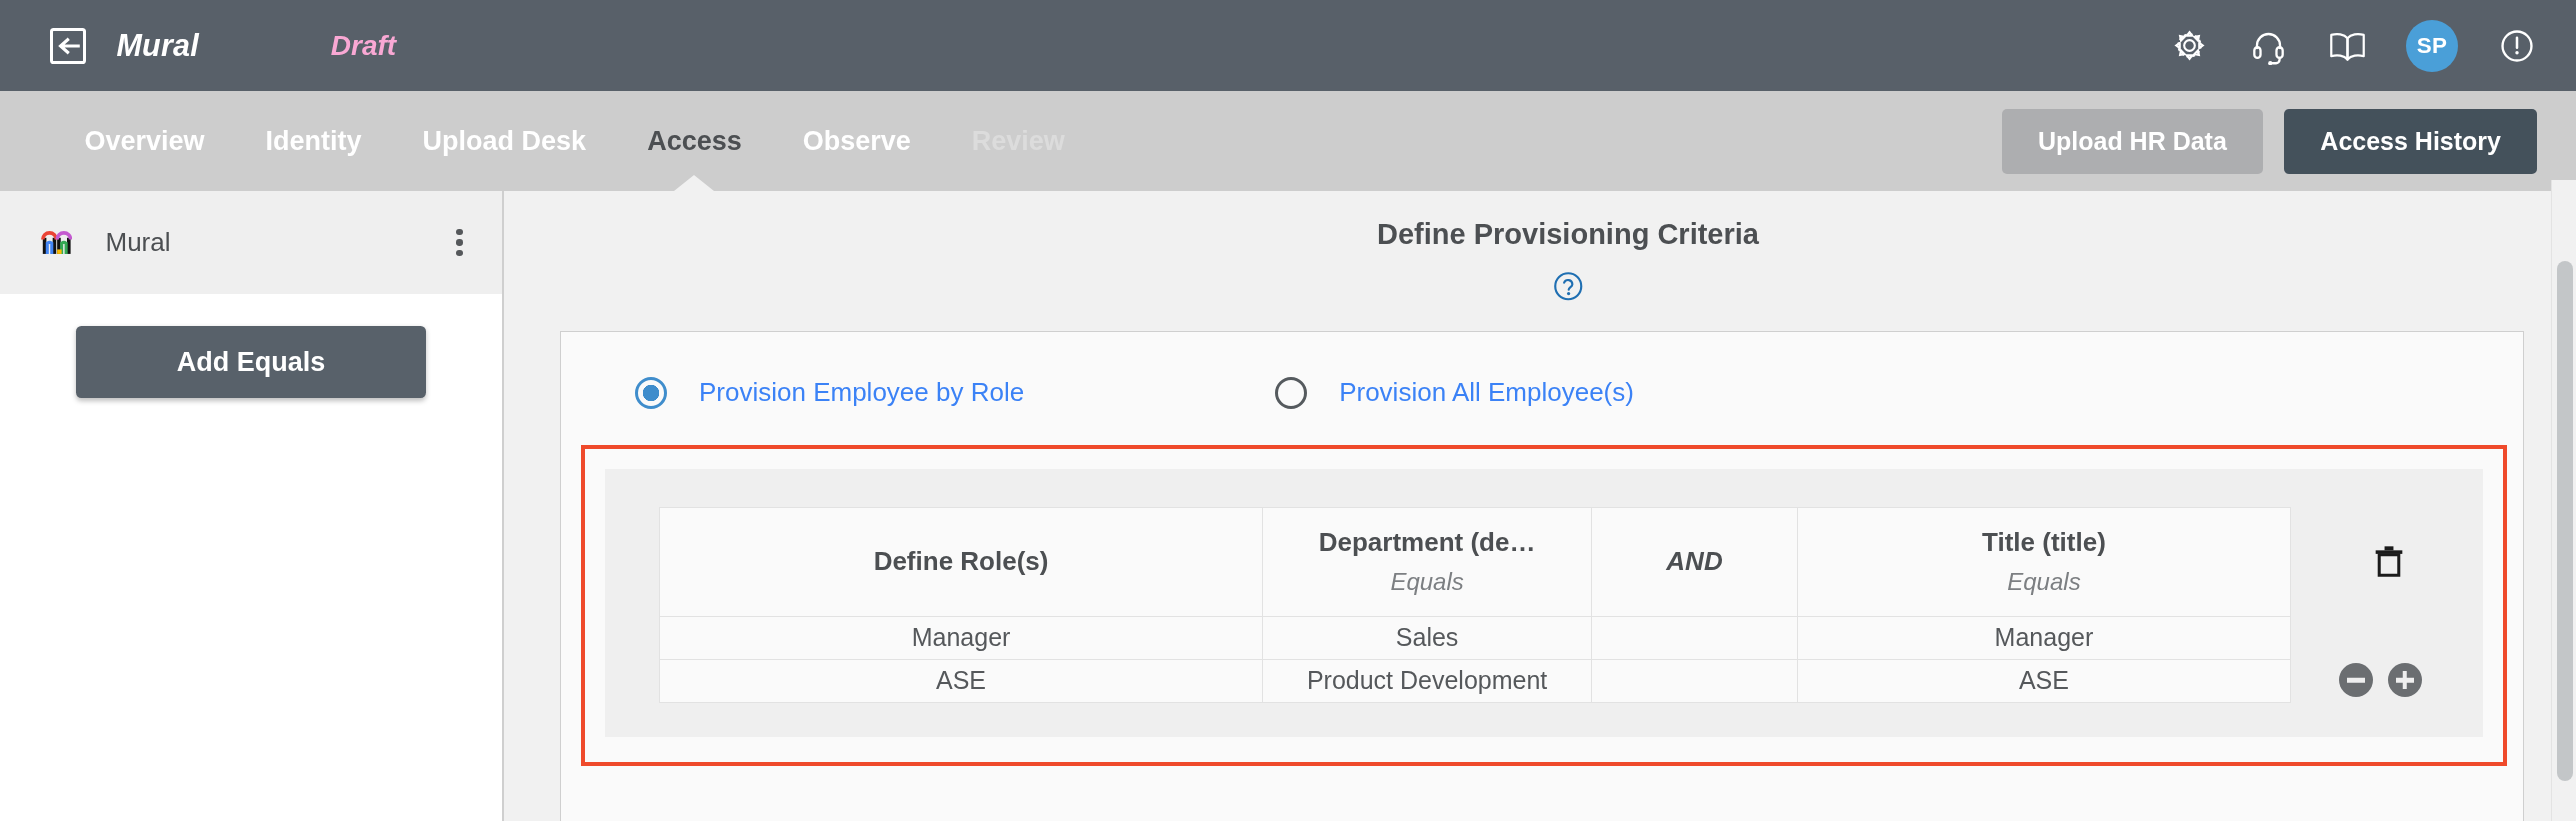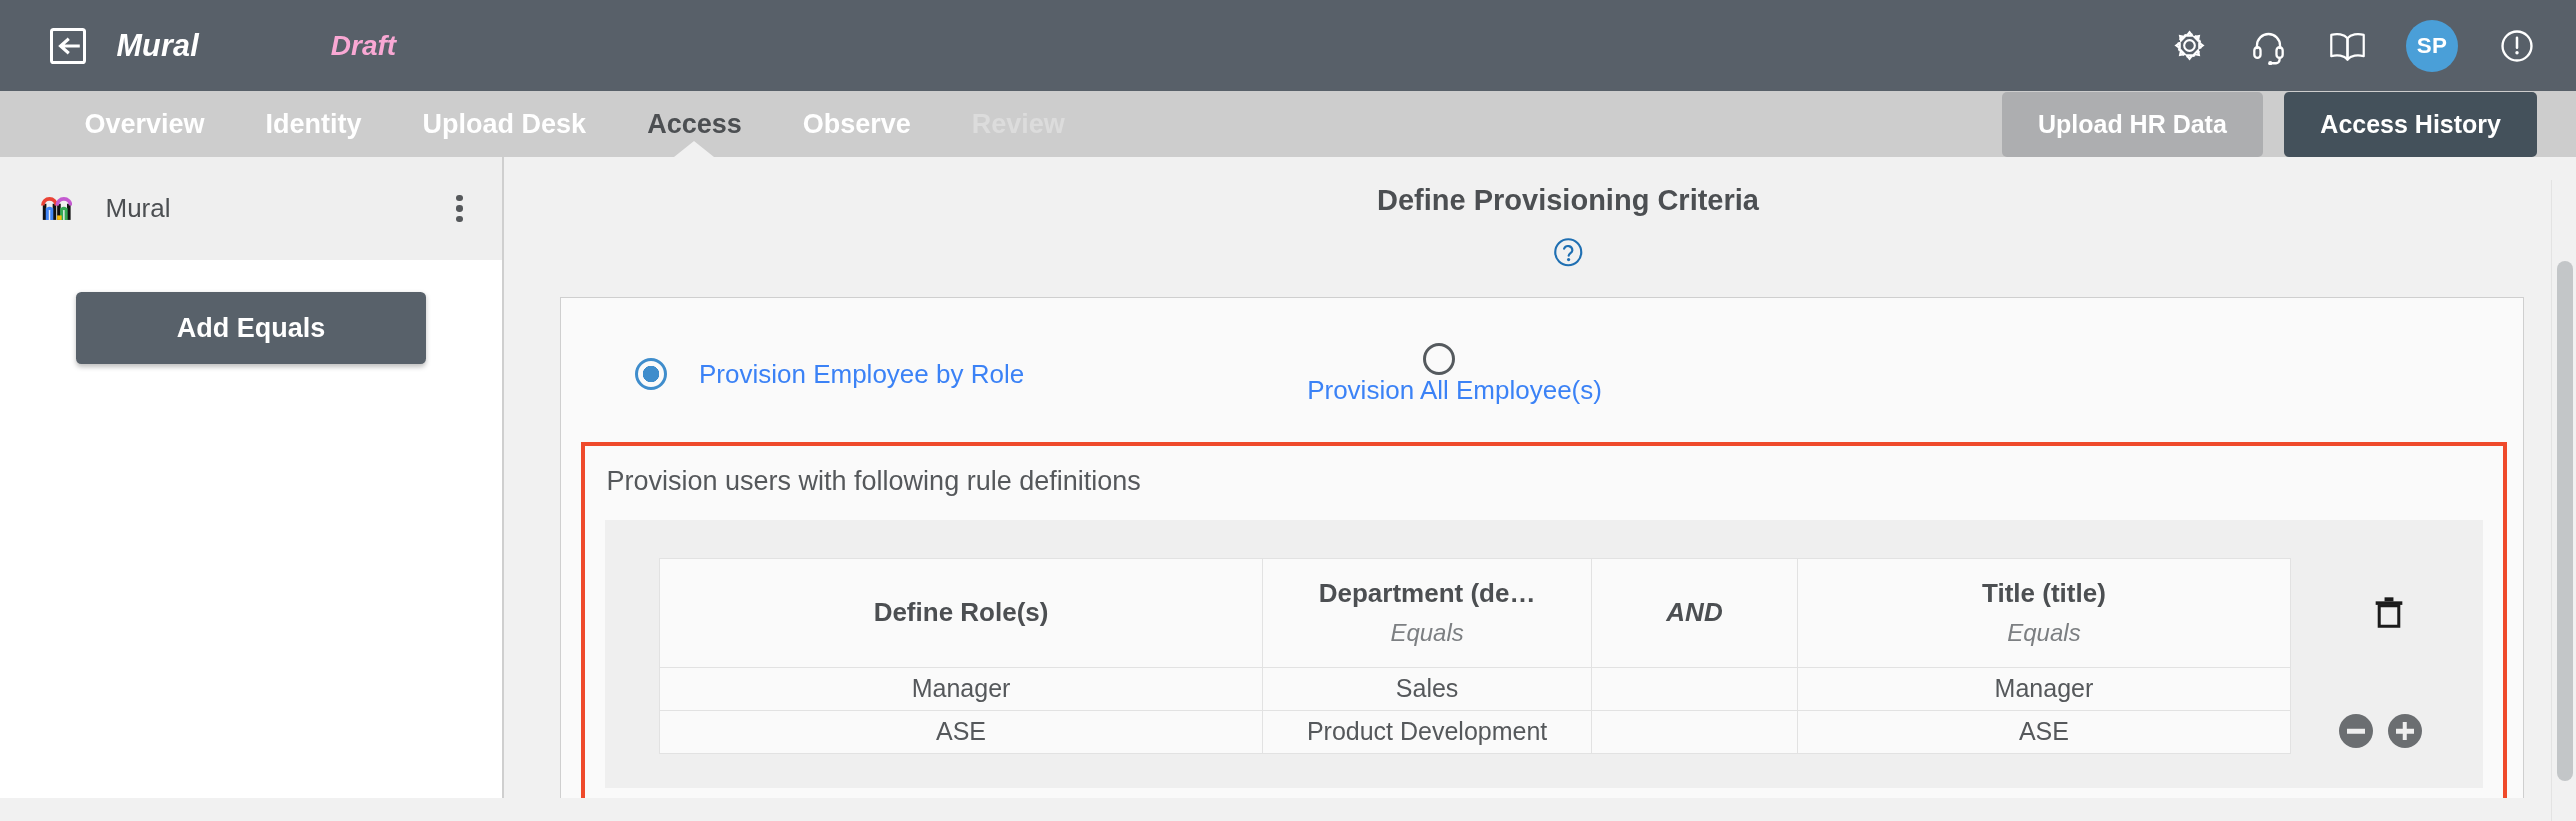--- a/index.html
+++ b/index.html
@@ -60,21 +60,21 @@
     background: #4a9fd8;
     color: #ffffff;
     font-size: 22.4px;
     font-weight: bold;
     display: flex; align-items: center; justify-content: center;
     letter-spacing: 0.4px;
   }
 
   
   .navbar {
-    height: 66px;
+    height: 100px;
     background: #cdcdcd;
     display: flex;
     align-items: center;
     padding: 0 39px 0 54px;
     position: relative;
   }
   .nav-tabs { display: flex; align-items: center; gap: 0; height: 100%; }
   .nav-tab {
     color: #ffffff;
     font-size: 27px;
@@ -171,21 +171,21 @@
   .card {
     background: #fafafa;
     border: 1.8px solid #cfcfcf;
     margin-right: 52px;
     min-height: 574px;
     padding-top: 45px;
   }
 
   .radio-row { display: flex; align-items: center; padding: 0 0 0 74px; margin-bottom: 36px; }
   .radio-opt { display: flex; align-items: center; cursor: pointer; }
-  .radio-opt.second { margin-left: 251px; flex-direction: column; }
+  .radio-opt.second { margin-left: 251px; }
   .radio {
     width: 32px; height: 32px;
     border-radius: 50%;
     border: 3.6px solid #555a5e;
     background: transparent;
     flex: 0 0 32px;
   }
   .radio.checked {
     border-color: #3f8dcc;
     background:
@@ -397,21 +397,20 @@
             <span class="radio checked"></span>
             <span class="radio-label">Provision Employee by Role</span>
           </label>
           <label class="radio-opt second">
             <span class="radio"></span>
             <span class="radio-label">Provision All Employee(s)</span>
           </label>
         </div>
 
         <div class="rule-box">
-          <div class="rule-box-title">Provision users with following rule definitions</div>
 
           <div class="rule-inner">
             <table class="rules">
               <thead>
                 <tr>
                   <th class="col-role">
                     <span class="th-main">Define Role(s)</span>
                   </th>
                   <th class="col-dept">
                     <span class="th-main">Department (de…</span>

